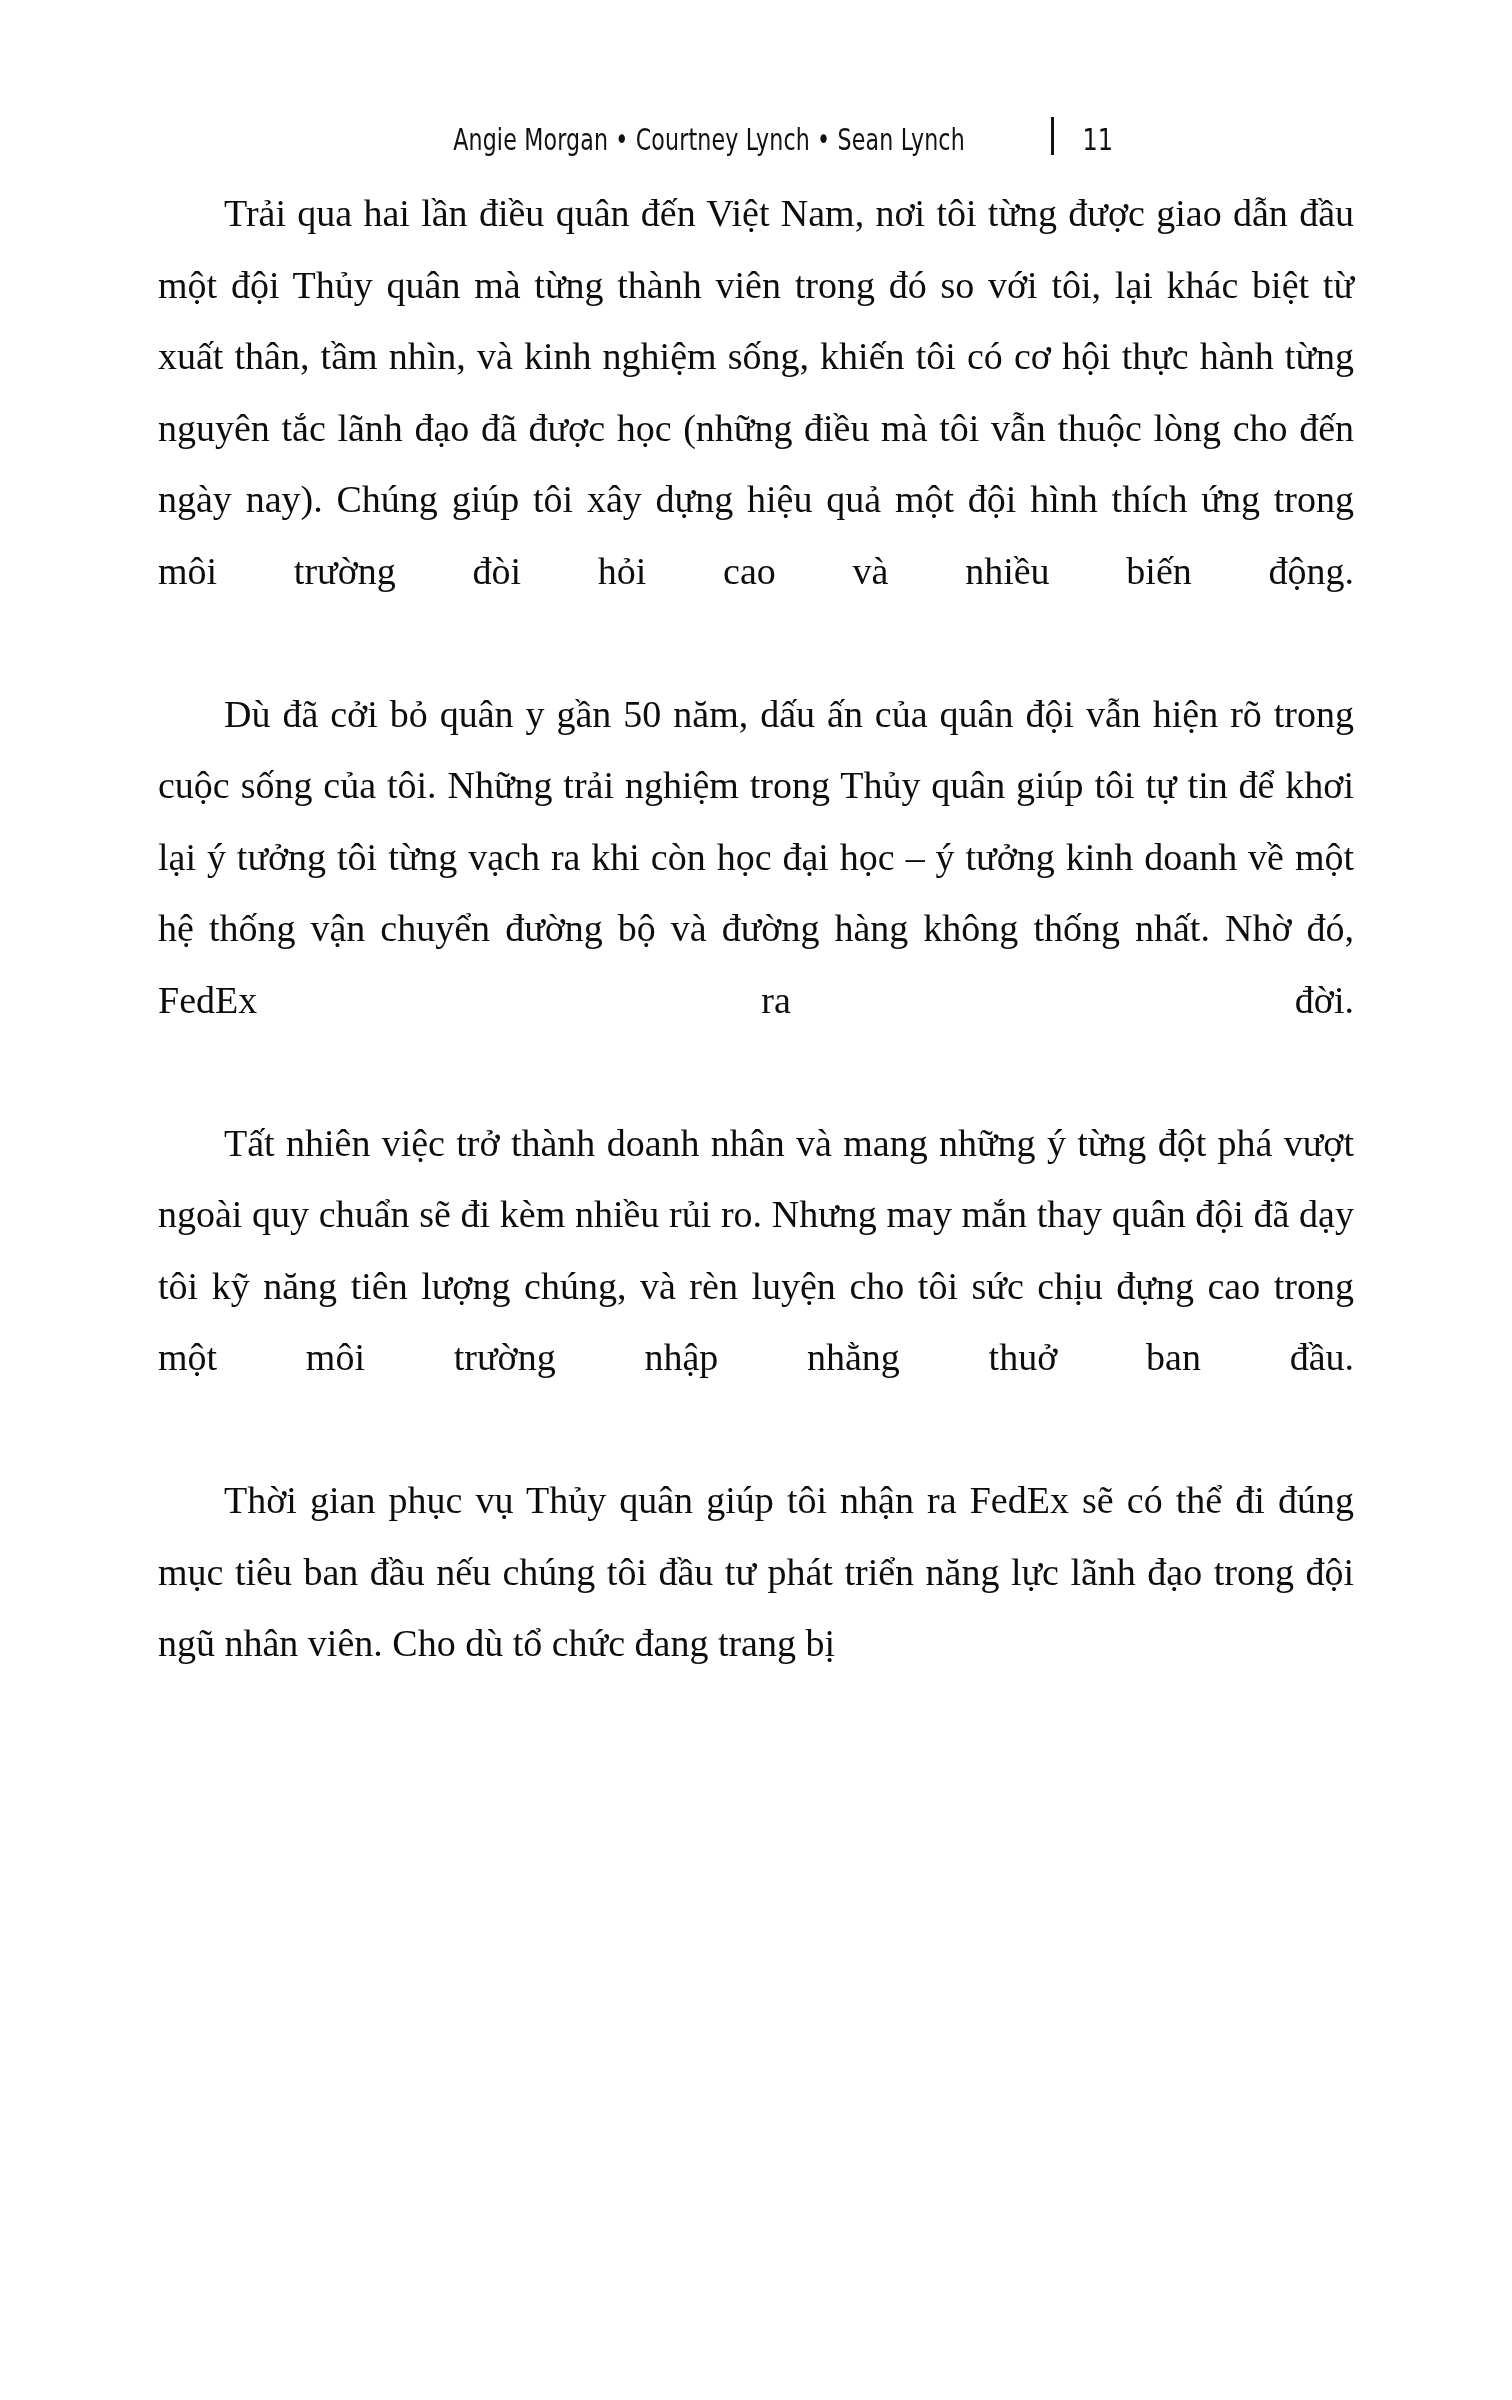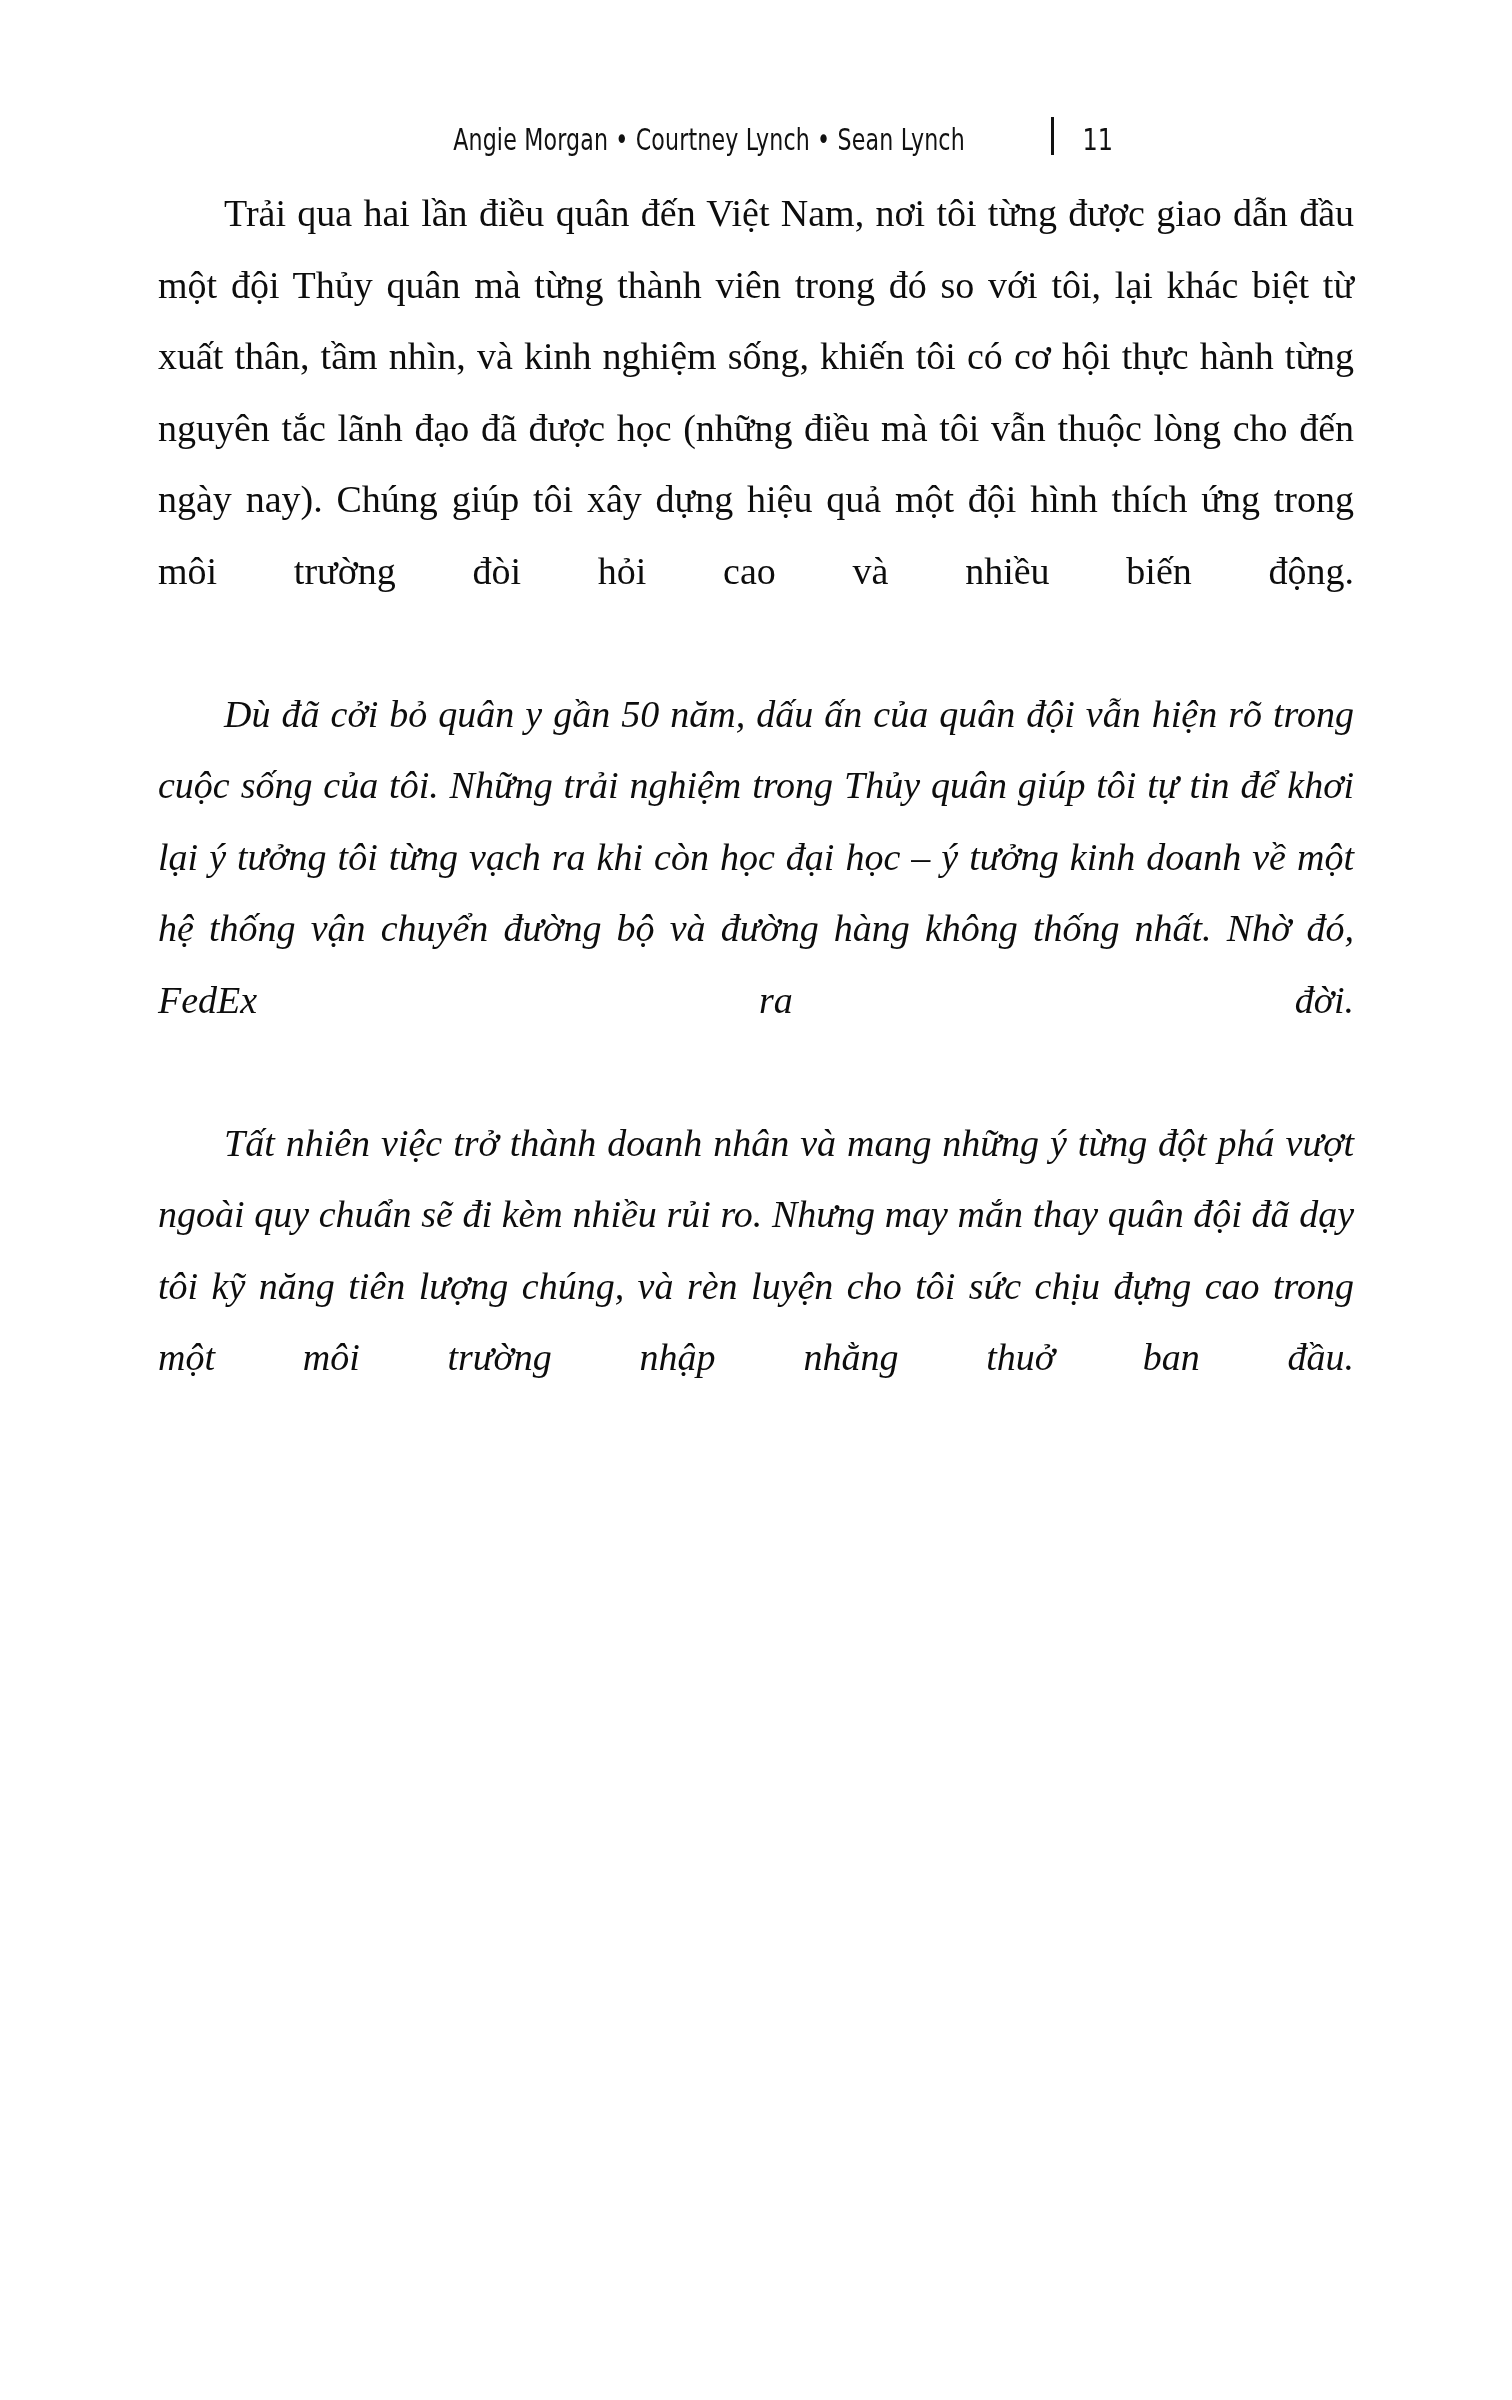--- a/index.html
+++ b/index.html
@@ -64,21 +64,20 @@
     line-height: 71.5px;
     color: #0d0d0d;
     text-align: justify;
     text-justify: inter-word;
     text-indent: 66px;
     margin: 0;
     -webkit-font-smoothing: antialiased;
   }
   .para + .para {
     margin-top: 0px;
-    font-style: italic;
   }
   
   .para::after {
     content: "";
     display: inline-block;
     width: 100%;
   }
   .para.no-stretch::after { content: none; }
 </style>
 </head>
@@ -89,15 +88,16 @@
   <div class="running-header">
     <span class="header-authors">Angie Morgan • Courtney Lynch • Sean Lynch</span>
     <span class="header-rule"></span>
     <span class="header-page-number">11</span>
   </div>
 
   <div class="body-block">
     <p class="para">Trải qua hai lần điều quân đến Việt Nam, nơi tôi từng được giao dẫn đầu một đội Thủy quân mà từng thành viên trong đó so với tôi, lại khác biệt từ xuất thân, tầm nhìn, và kinh nghiệm sống, khiến tôi có cơ hội thực hành từng nguyên tắc lãnh đạo đã được học (những điều mà tôi vẫn thuộc lòng cho đến ngày nay). Chúng giúp tôi xây dựng hiệu quả một đội hình thích ứng trong môi trường đòi hỏi cao và nhiều biến động.</p>
     <p class="para">Dù đã cởi bỏ quân y gần 50 năm, dấu ấn của quân đội vẫn hiện rõ trong cuộc sống của tôi. Những trải nghiệm trong Thủy quân giúp tôi tự tin để khơi lại ý tưởng tôi từng vạch ra khi còn học đại học – ý tưởng kinh doanh về một hệ thống vận chuyển đường bộ và đường hàng không thống nhất. Nhờ đó, FedEx ra đời.</p>
     <p class="para">Tất nhiên việc trở thành doanh nhân và mang những ý từng đột phá vượt ngoài quy chuẩn sẽ đi kèm nhiều rủi ro. Nhưng may mắn thay quân đội đã dạy tôi kỹ năng tiên lượng chúng, và rèn luyện cho tôi sức chịu đựng cao trong một môi trường nhập nhằng thuở ban đầu.</p>
+    <p class="para no-stretch">Thời gian phục vụ Thủy quân giúp tôi nhận ra FedEx sẽ có thể đi đúng mục tiêu ban đầu nếu chúng tôi đầu tư phát triển năng lực lãnh đạo trong đội ngũ nhân viên. Cho dù tổ chức đang trang bị</p>
   </div>
 
 </div>
 
 </body></html>

